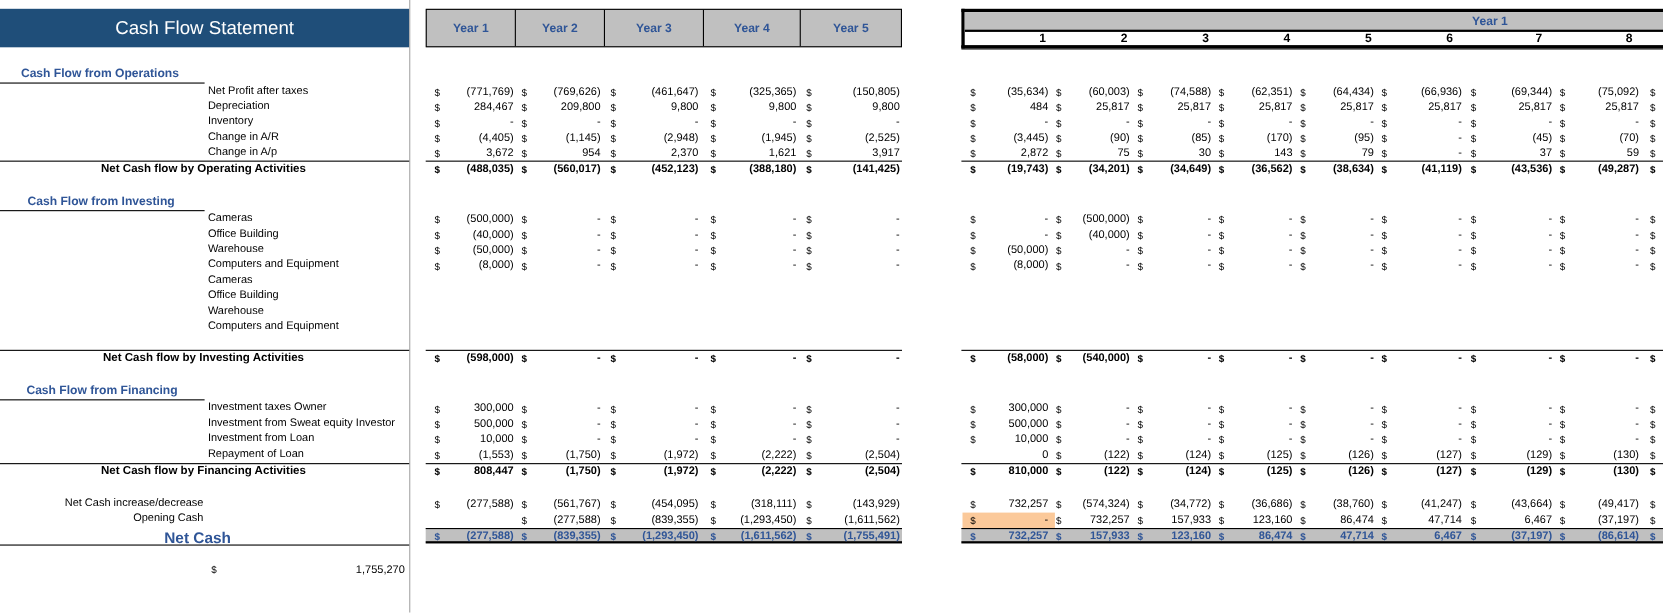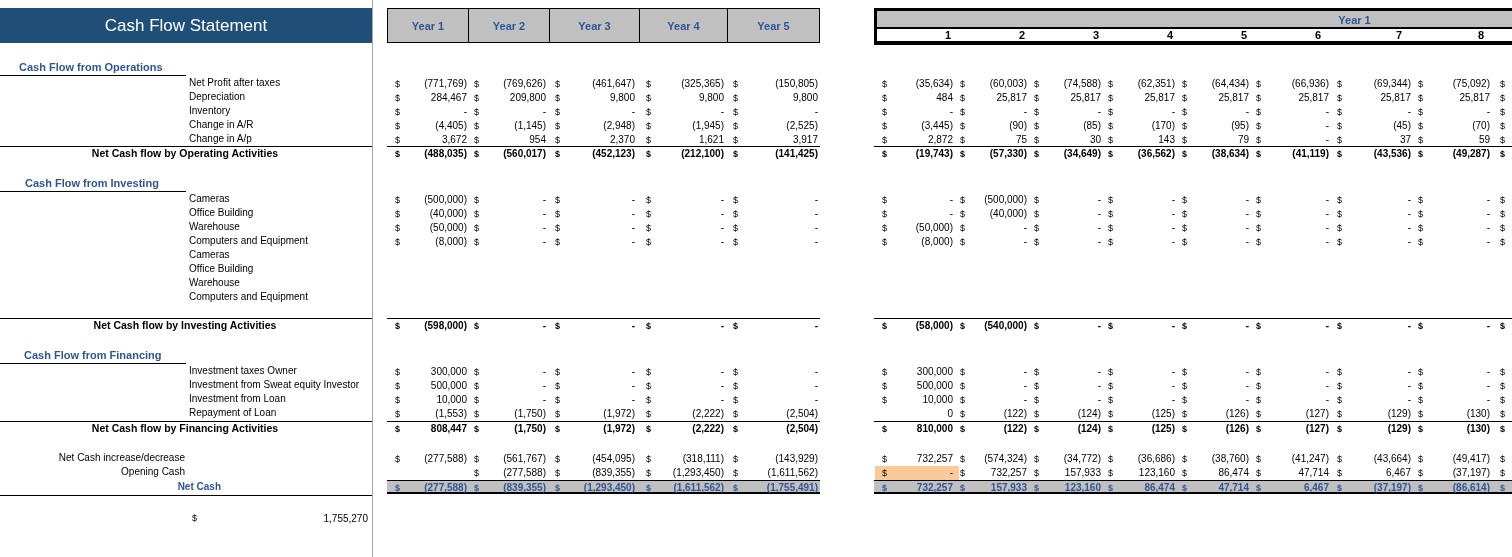--- a/index.html
+++ b/index.html
@@ -63,21 +63,21 @@
     <div class="abs lbl" style="left:189px; top:277px;">Warehouse</div>
     <div class="abs lbl" style="left:189px; top:291px;">Computers and Equipment</div>
     <div class="abs lbl-bold" style="left:40px; top:319px; width:290px;">Net Cash flow by Investing Activities</div>
     <div class="abs lbl" style="left:189px; top:365px;">Investment taxes Owner</div>
     <div class="abs lbl" style="left:189px; top:379px;">Investment from Sweat equity Investor</div>
     <div class="abs lbl" style="left:189px; top:393px;">Investment from Loan</div>
     <div class="abs lbl" style="left:189px; top:407px;">Repayment of Loan</div>
     <div class="abs lbl-bold" style="left:40px; top:422px; width:290px;">Net Cash flow by Financing Activities</div>
     <div class="abs lbl" style="left:0; top:452px; width:185px; text-align:right;">Net Cash increase/decrease</div>
     <div class="abs lbl" style="left:0; top:466px; width:185px; text-align:right;">Opening Cash</div>
-    <div class="abs lbl" style="left:11px; top:481px; width:210px; text-align:right; color:#2f5597; font-weight:bold; font-size:10px;">Net Cash</div>
+    <div class="abs lbl" style="left:0; top:481px; width:210px; text-align:right; color:#2f5597; font-weight:bold; font-size:14px;">Net Cash</div>
   </div>
 
 <div class="abs hdr-box">
   <div class="yc" style="width:81px;">Year 1</div>
   <div class="yc" style="width:81px;">Year 2</div>
   <div class="yc" style="width:90px;">Year 3</div>
   <div class="yc" style="width:88px;">Year 4</div>
   <div class="yc" style="width:91px;">Year 5</div>
 </div>
 
@@ -382,33 +382,33 @@
     <div class="row bold" style="left:474px; top:147px; width:72px;">
       <span class="cur">$</span>
       <span class="val">(560,017)</span>
     </div>
     <div class="row bold" style="left:555px; top:147px; width:80px;">
       <span class="cur">$</span>
       <span class="val">(452,123)</span>
     </div>
     <div class="row bold" style="left:646px; top:147px; width:78px;">
       <span class="cur">$</span>
-      <span class="val">(212,100)</span>
+      <span class="val">(388,180)</span>
     </div>
     <div class="row bold" style="left:733px; top:147px; width:85px;">
       <span class="cur">$</span>
       <span class="val">(141,425)</span>
     </div>
     <div class="row bold" style="left:882px; top:147px; width:71px;">
       <span class="cur">$</span>
       <span class="val">(19,743)</span>
     </div>
     <div class="row bold" style="left:960px; top:147px; width:67px;">
       <span class="cur">$</span>
-      <span class="val">(57,330)</span>
+      <span class="val">(34,201)</span>
     </div>
     <div class="row bold" style="left:1034px; top:147px; width:67px;">
       <span class="cur">$</span>
       <span class="val">(34,649)</span>
     </div>
     <div class="row bold" style="left:1108px; top:147px; width:67px;">
       <span class="cur">$</span>
       <span class="val">(36,562)</span>
     </div>
     <div class="row bold" style="left:1182px; top:147px; width:67px;">

